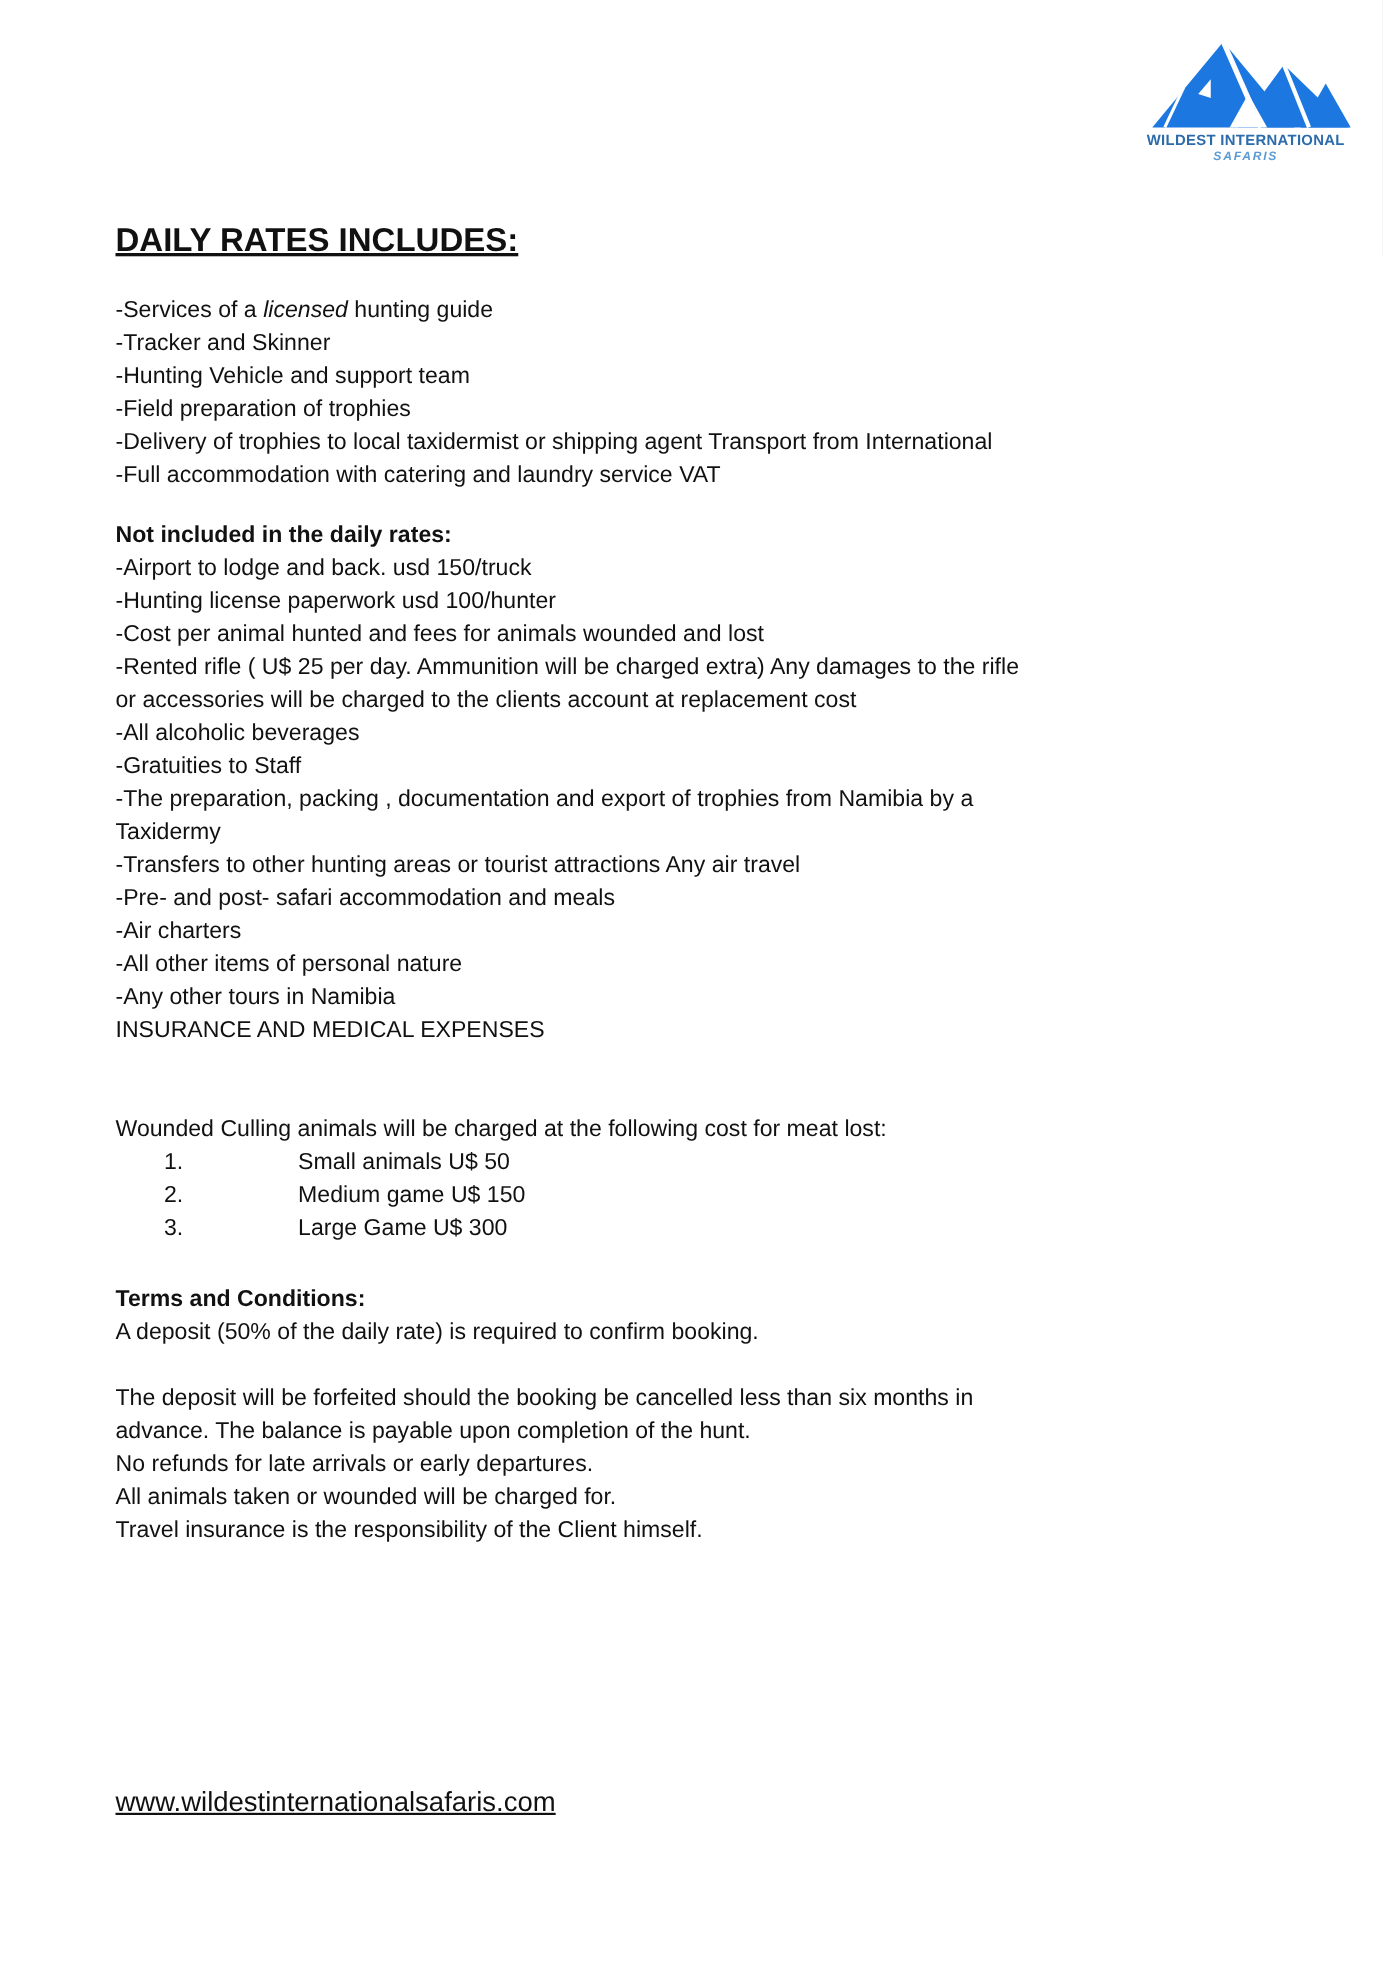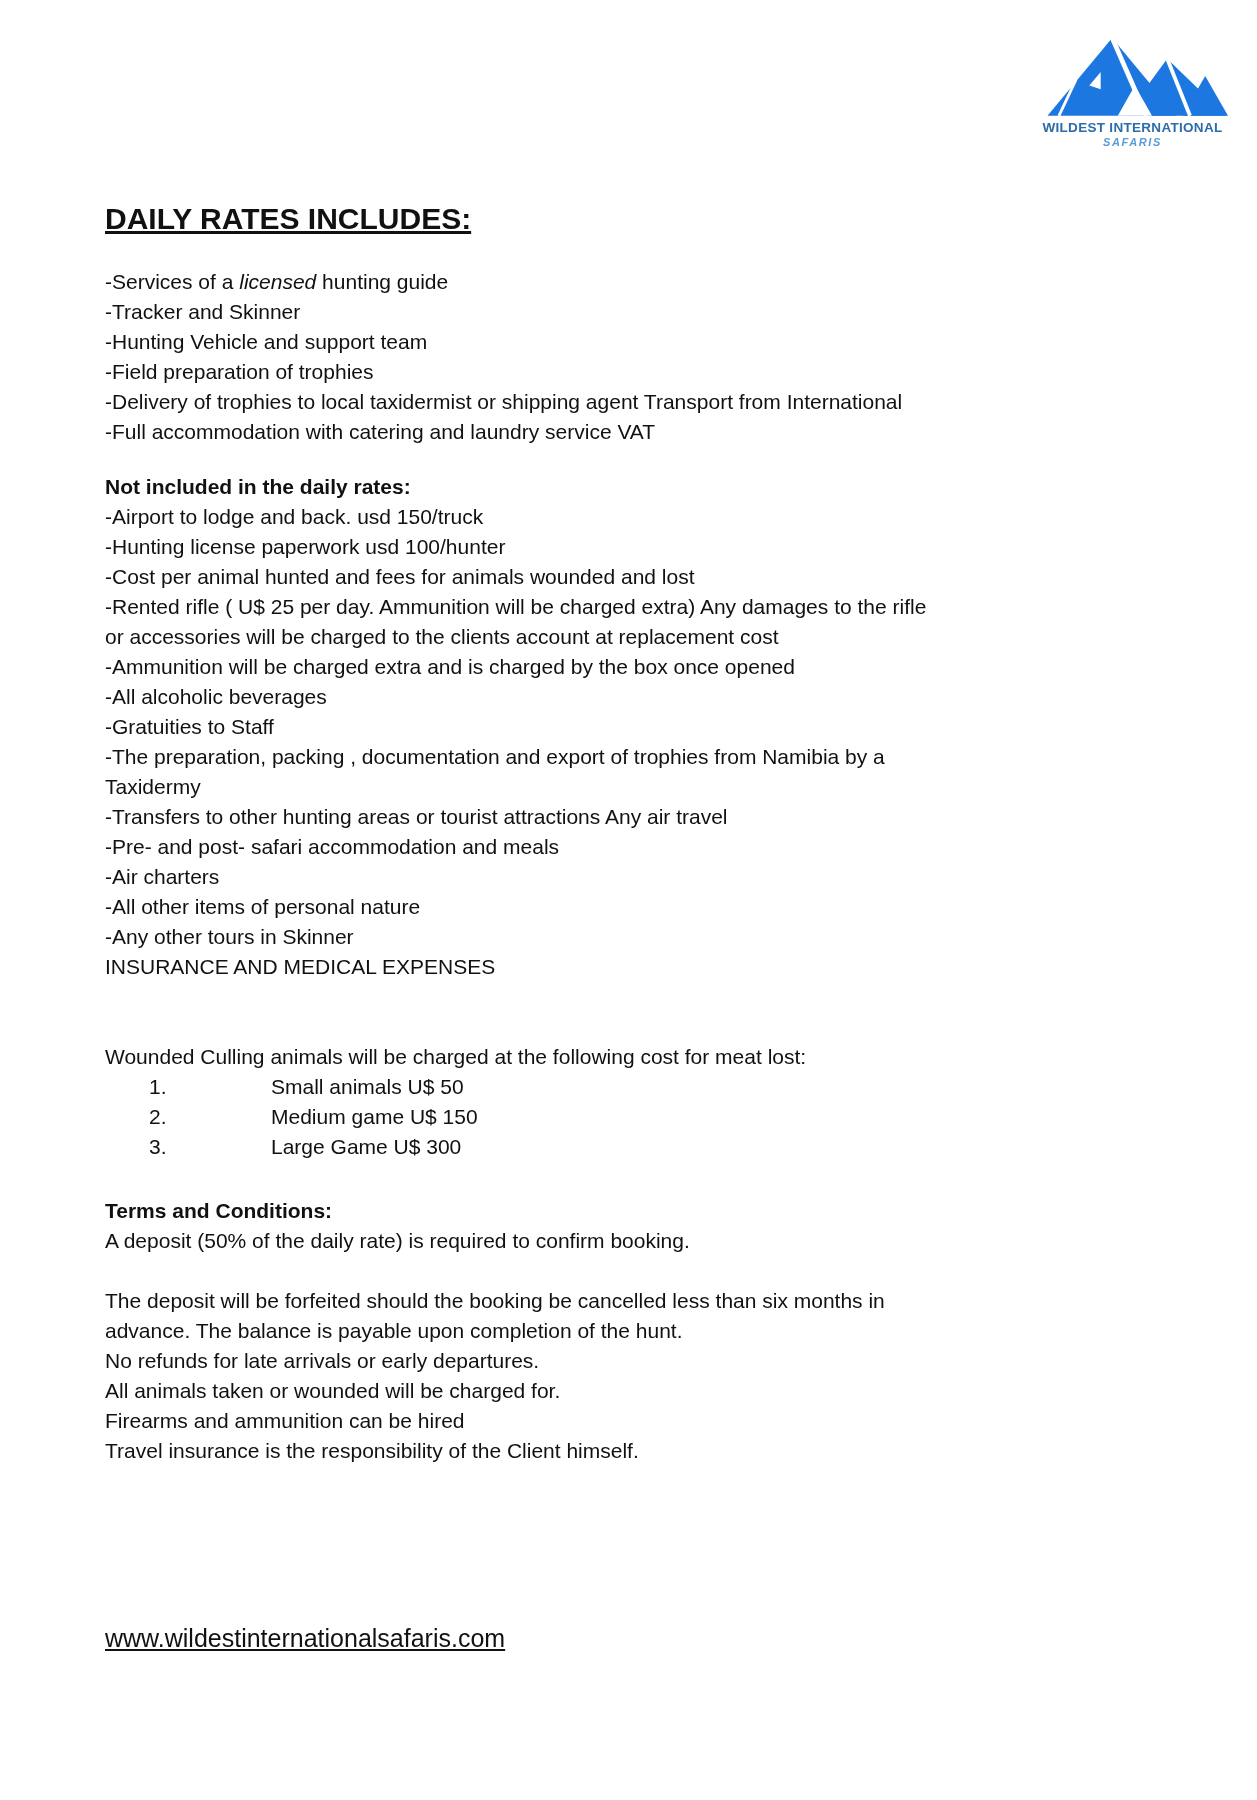--- a/index.html
+++ b/index.html
@@ -79,49 +79,47 @@
     </div>
 
     <div class="section-head">Not included in the daily rates:</div>
 
     <div>
       <div class="line">-Airport to lodge and back. usd 150/truck</div>
       <div class="line">-Hunting license paperwork usd 100/hunter</div>
       <div class="line">-Cost per animal hunted and fees for animals wounded and lost</div>
       <div class="line">-Rented rifle ( U$ 25 per day. Ammunition will be charged extra) Any damages to the rifle</div>
       <div class="line">or accessories will be charged to the clients account at replacement cost</div>
-      <div class="line">-Ammunition will be charged extra and is charged by the box once opened</div>
       <div class="line">-All alcoholic beverages</div>
       <div class="line">-Gratuities to Staff</div>
       <div class="line">-The preparation, packing , documentation and export of trophies from Namibia by a</div>
       <div class="line">Taxidermy</div>
       <div class="line">-Transfers to other hunting areas or tourist attractions Any air travel</div>
       <div class="line">-Pre- and post- safari accommodation and meals</div>
       <div class="line">-Air charters</div>
       <div class="line">-All other items of personal nature</div>
-      <div class="line">-Any other tours in Skinner</div>
+      <div class="line">-Any other tours in Namibia</div>
       <div class="line">INSURANCE AND MEDICAL EXPENSES</div>
     </div>
 
     <div class="wounded">
       <div class="line">Wounded Culling animals will be charged at the following cost for meat lost:</div>
       <div class="line numbered"><span class="num">1.</span><span>Small animals U$ 50</span></div>
       <div class="line numbered"><span class="num">2.</span><span>Medium game U$ 150</span></div>
       <div class="line numbered"><span class="num">3.</span><span>Large Game U$ 300</span></div>
     </div>
 
     <div class="terms">
       <div class="section-head" style="margin-top:13px;">Terms and Conditions:</div>
       <div class="line">A deposit (50% of the daily rate) is required to confirm booking.</div>
       <div class="terms-para">
         <div class="line">The deposit will be forfeited should the booking be cancelled less than six months in</div>
         <div class="line">advance. The balance is payable upon completion of the hunt.</div>
         <div class="line">No refunds for late arrivals or early departures.</div>
         <div class="line">All animals taken or wounded will be charged for.</div>
-        <div class="line">Firearms and ammunition can be hired</div>
         <div class="line">Travel insurance is the responsibility of the Client himself.</div>
       </div>
     </div>
 
   </div>
 
   <div class="footer">
     <span class="footer-url">www.wildestinternationalsafaris.com</span>
   </div>
 

